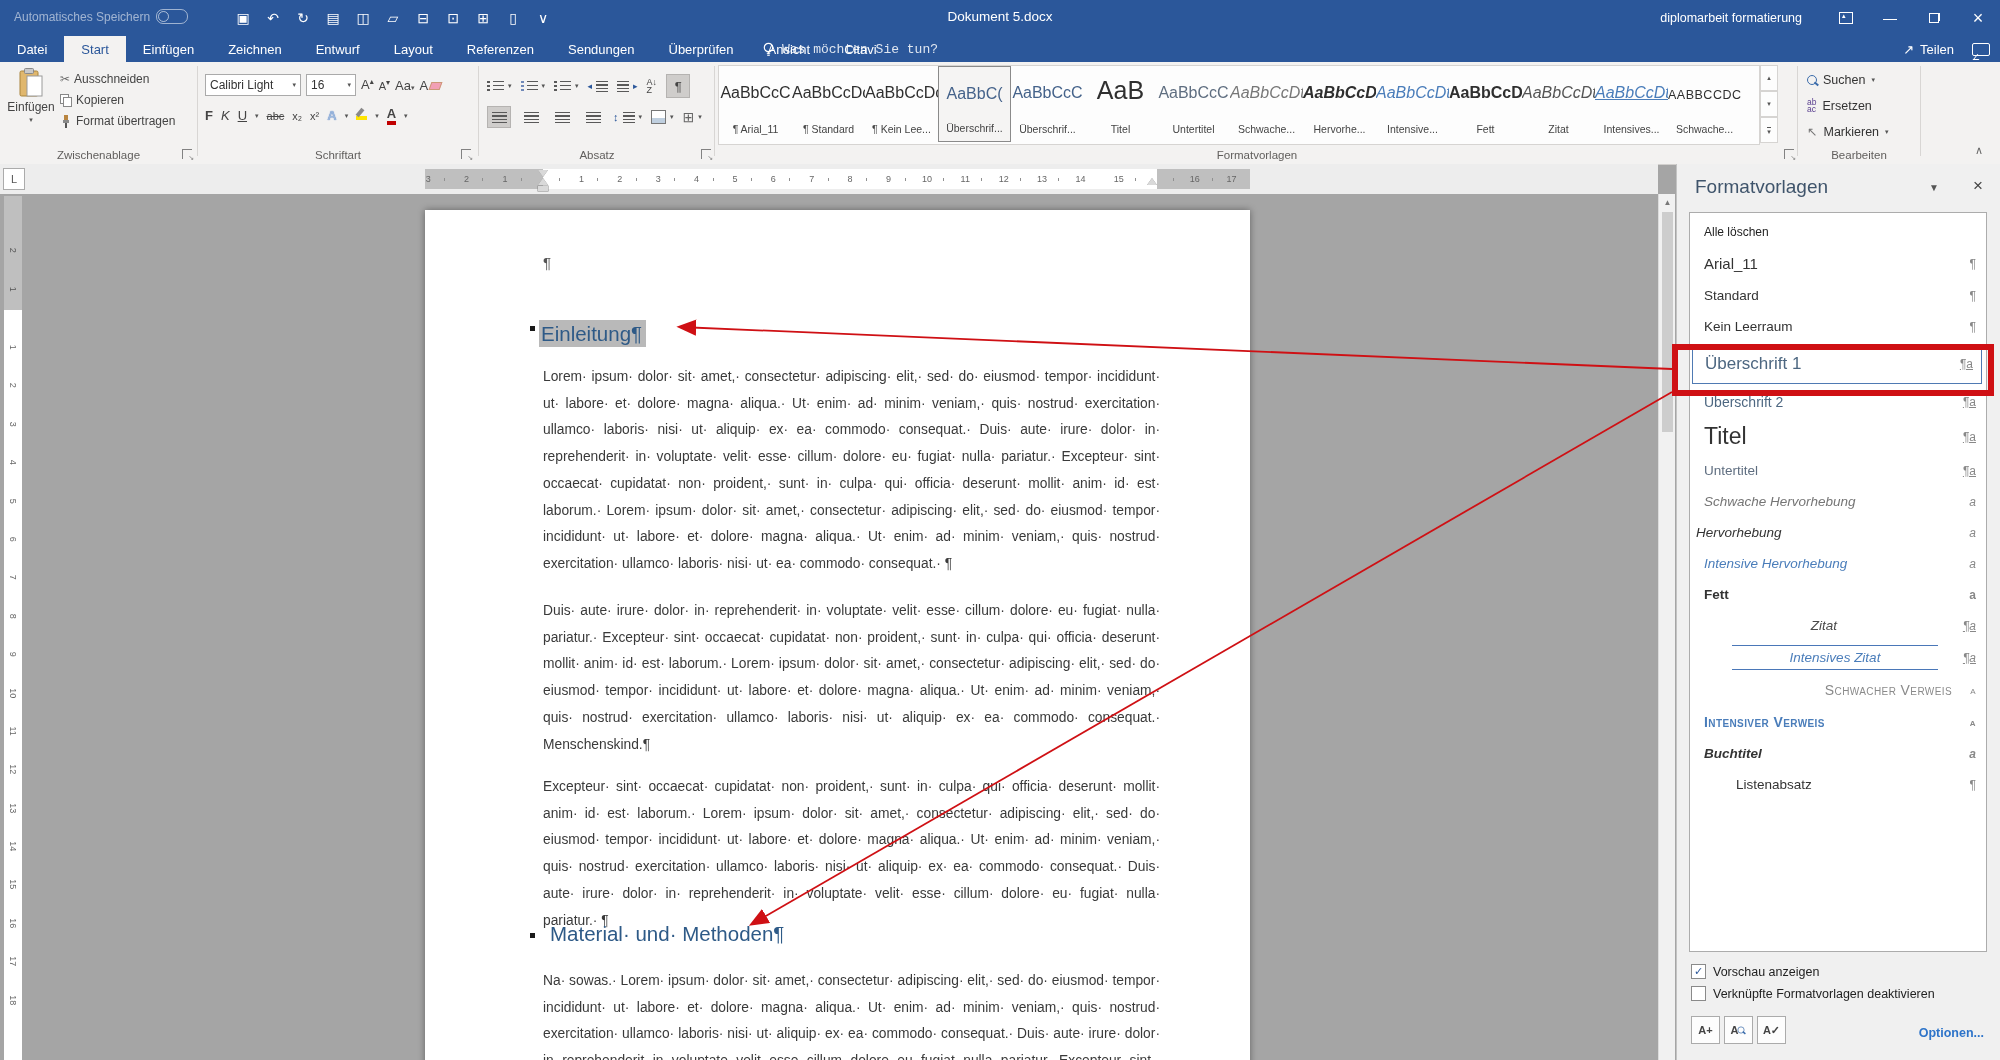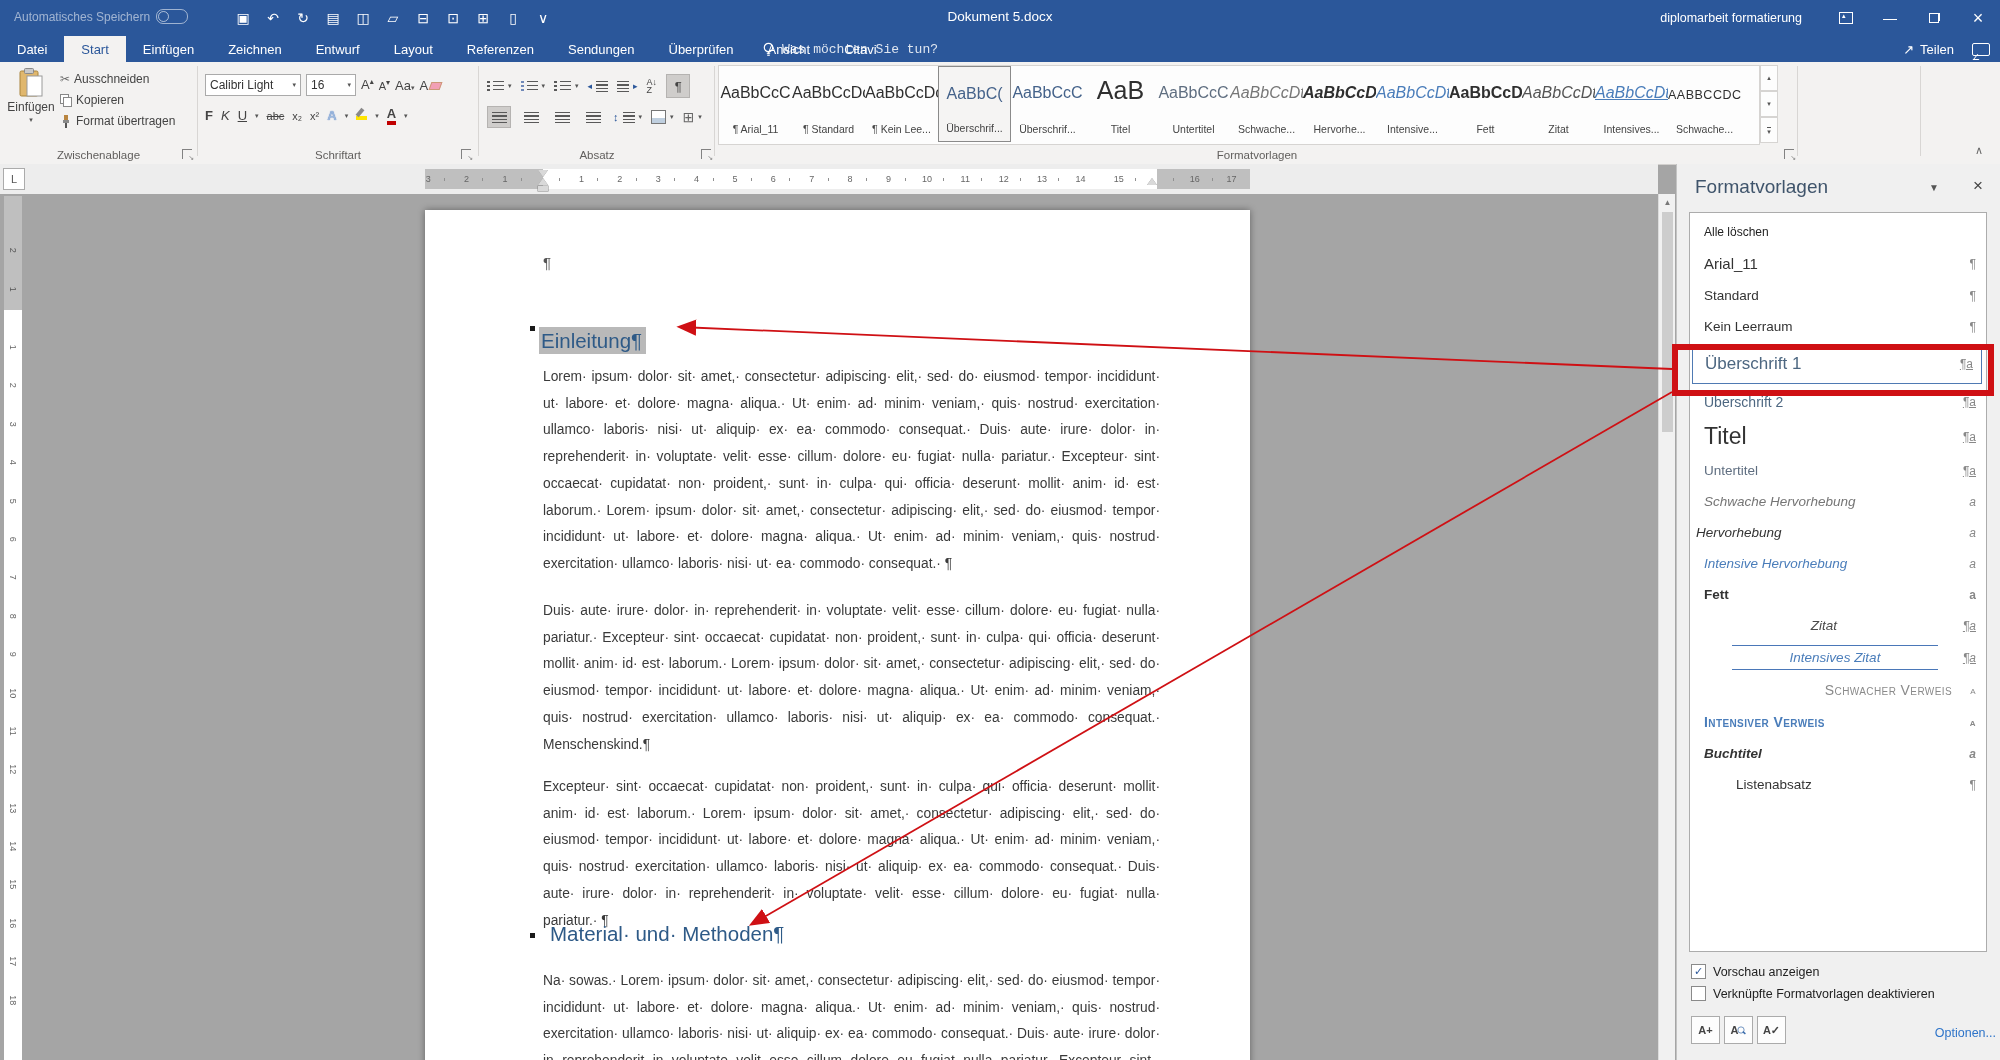--- a/index.html
+++ b/index.html
@@ -115,21 +115,21 @@
   .ind-box{position:absolute;width:10px;height:5px;background:#d9d9d9;box-shadow:0 0 0 .5px #888;}
   
   #docarea{position:absolute;left:0;top:194px;width:1658px;height:866px;background:#a5a5a5;overflow:hidden;}
   #vruler{position:absolute;left:4px;top:2px;width:18px;height:864px;background:#bfbfbf;}
   .vr-gray{position:absolute;left:0;top:11px;width:18px;height:101px;background:#bfbfbf;display:flex;flex-direction:column;justify-content:flex-end;align-items:center;font-size:9px;color:#555;padding-bottom:14px;}
   .vr-gray span{height:38.4px;display:flex;align-items:center;transform:rotate(90deg);}
   .vr-white{position:absolute;left:0;top:114px;width:18px;height:750px;background:#fff;display:flex;flex-direction:column;align-items:center;font-size:9px;color:#666;padding-top:18px;box-sizing:border-box;}
   .vr-white span{height:38.4px;display:flex;align-items:center;transform:rotate(90deg);flex:none;}
   #page{position:absolute;left:425px;top:16px;width:825px;height:870px;background:#fff;box-shadow:0 0 7px rgba(0,0,0,.4);}
   .doc-pilcrow{position:absolute;left:118px;top:44px;font-size:15px;color:#555;}
-  .h1line{position:absolute;left:114px;top:119px;font-size:20.5px;color:#2e5a87;}
+  .h1line{position:absolute;left:114px;top:112px;font-size:20.5px;color:#2e5a87;}
   .hl{background:#b9b9b9;padding:2px 4px 2px 2px;}
   .sqmark{position:absolute;width:5px;height:5px;background:#1a1a1a;}
   .para{position:absolute;left:118px;width:617px;font-size:13.8px;line-height:26.7px;color:#3a3a3a;text-align:justify;}
   .h2line{position:absolute;left:125px;top:712px;font-size:20.5px;color:#2e5a87;}
   
   #docscroll{position:absolute;left:1658px;top:194px;width:17px;height:866px;background:#f1f1f1;border-left:1px solid #dcdcdc;box-sizing:border-box;}
   .sc-up{position:absolute;left:0;top:0;width:17px;height:17px;display:flex;align-items:center;justify-content:center;font-size:8px;color:#777;}
   .sc-thumb{position:absolute;left:3px;top:18px;width:11px;height:220px;background:#cdcdcd;}
   
   #stylespane{position:absolute;left:1676px;top:164px;width:324px;height:896px;background:#f0f0f0;border-left:1px solid #c3c3c3;box-sizing:border-box;}
@@ -157,21 +157,21 @@
   .sp-intzitat{font-style:italic;color:#4a7dba;padding-top:4px;padding-bottom:4px;}
   .sp-intzitat .sp-label{display:block;text-align:center;margin:0 14px 0 28px;border-top:1px solid #4a77b8;border-bottom:1px solid #4a77b8;padding:4px 0;}
   .sp-schwverw{font-variant:small-caps;color:#8a8a8a;font-size:14px;letter-spacing:.4px;text-align:right;}
   .sp-intverw{font-variant:small-caps;color:#4a7dba;font-weight:bold;font-size:14px;letter-spacing:.4px;}
   .sp-buch{font-weight:bold;font-style:italic;}
   .sp-lista{padding-left:46px;}
   .pane-check{position:absolute;left:14px;display:flex;align-items:center;gap:7px;font-size:12.5px;color:#222;}
   .cbox{width:13px;height:13px;border:1px solid #8a8a8a;background:#fff;display:inline-flex;align-items:center;justify-content:center;font-size:11px;color:#2b579a;}
   .pane-btn{position:absolute;width:27px;height:26px;border:1px solid #ababab;background:#fdfdfd;display:flex;align-items:center;justify-content:center;font-size:11px;color:#444;font-weight:bold;}
   .pane-btn .mag{transform:scale(.7);margin-left:-2px;}
-  .options-link{position:absolute;right:4px;top:862px;font-size:12.5px;color:#2e74c9;}
+  .options-link{position:absolute;right:16px;top:862px;font-size:12.5px;color:#2e74c9;font-weight:bold;}
   
   #annot{position:absolute;left:0;top:0;width:2000px;height:1060px;pointer-events:none;z-index:60;}
   .red-frame{position:absolute;left:1672px;top:344px;width:322px;height:52px;border:6px solid #cf1014;box-sizing:border-box;}
 </style>
 </head>
 <body>
 
 <div id="app">
 
   <div id="titlebar">
@@ -515,20 +515,38 @@
         <span class="gal-sbtn">▴</span>
         <span class="gal-sbtn">▾</span>
         <span class="gal-sbtn">
             <span class="more-glyph">▾</span>
           </span>
       </div>
       <div class="glabel">Formatvorlagen</div>
       <span class="launcher" style="left:1068px;"></span>
     </div>
 
+    <div class="g-edit">
+      <div class="e-row" style="top:11px;">
+          <span class="mag"></span>
+          <span>Suchen</span>
+          <span class="dd">▾</span>
+        </div>
+      <div class="e-row" style="top:37px;">
+          <span class="abac">ab
+ac</span>
+          <span>Ersetzen</span>
+        </div>
+      <div class="e-row" style="top:62px;">
+          <span style="color:#777;">↖</span>
+          <span>Markieren</span>
+          <span class="dd">▾</span>
+        </div>
+      <div class="glabel">Bearbeiten</div>
+    </div>
 
     <span class="collapse-chev">∧</span>
   </div>
 
   <div id="rulerband">
     <div class="tabsel">L</div>
     <div id="hruler">
       <div class="hr-white"></div>
       <div class="hr-ticks"></div>
       <div class="hr-nums" style="left:-16px;width:134px;justify-content:flex-start;">

